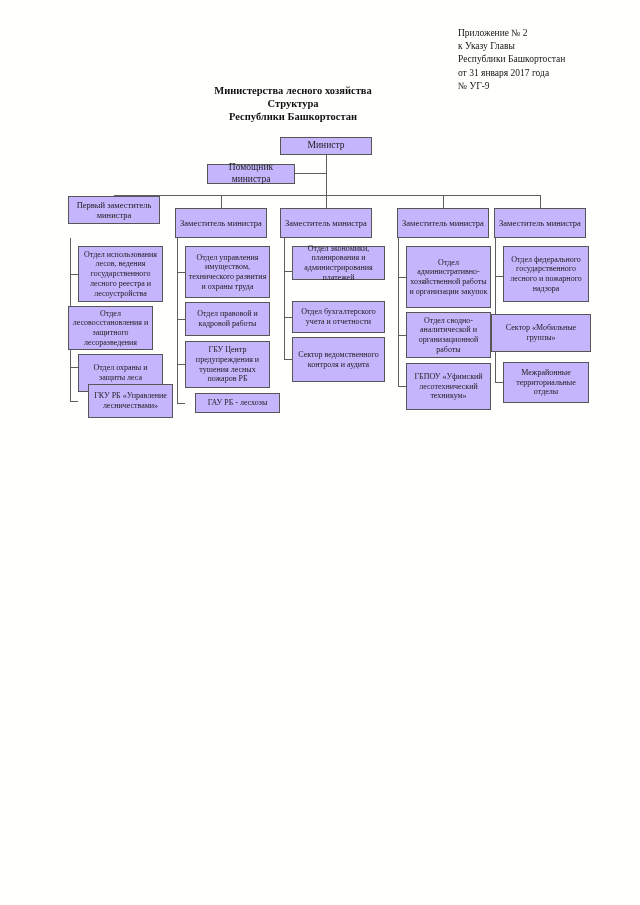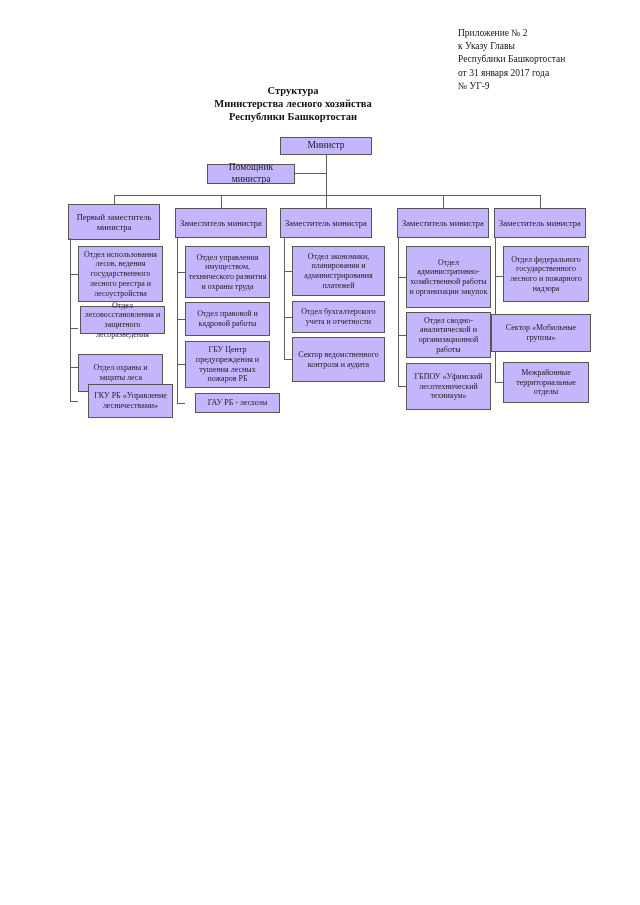--- a/index.html
+++ b/index.html
@@ -31,70 +31,70 @@
 
   <div class="annotation">
     <span>Приложение № 2</span>
     <span>к Указу Главы</span>
     <span>Республики Башкортостан</span>
     <span>от 31 января 2017 года</span>
     <span>№ УГ-9</span>
   </div>
 
   <div class="doc-title">
+    <span>Министерства лесного хозяйства</span>
     <span>Структура</span>
-    <span>Министерства лесного хозяйства</span>
     <span>Республики Башкортостан</span>
   </div>
 
   <div>
 
     <div class="box top" style="left:280px;top:137px;width:92px;height:18px">Министр</div>
     <div class="box top" style="left:207px;top:164px;width:88px;height:20px">Помощник министра</div>
 
     <div class="vline" style="left:326px;top:154px;height:41px"></div>
     <div class="hline" style="left:295px;top:173px;width:31px"></div>
     <div class="hline" style="left:114px;top:195px;width:427px"></div>
     <div class="vline" style="left:114px;top:195px;height:13px"></div>
     <div class="vline" style="left:221px;top:195px;height:13px"></div>
     <div class="vline" style="left:326px;top:195px;height:13px"></div>
     <div class="vline" style="left:443px;top:195px;height:13px"></div>
     <div class="vline" style="left:540px;top:195px;height:13px"></div>
 
-    <div class="box hdr" style="left:68px;top:204px;width:92px;height:36px">Первый заместитель министра</div>
+    <div class="box hdr" style="left:68px;top:196px;width:92px;height:28px">Первый заместитель министра</div>
     <div class="box hdr" style="left:175px;top:208px;width:92px;height:30px">Заместитель министра</div>
     <div class="box hdr" style="left:280px;top:208px;width:92px;height:30px">Заместитель министра</div>
     <div class="box hdr" style="left:397px;top:208px;width:92px;height:30px">Заместитель министра</div>
     <div class="box hdr" style="left:494px;top:208px;width:92px;height:30px">Заместитель министра</div>
 
     <div class="vline" style="left:70px;top:238px;height:163px"></div>
     <div class="hline" style="left:70px;top:274px;width:8px"></div>
     <div class="hline" style="left:70px;top:328px;width:8px"></div>
     <div class="hline" style="left:70px;top:367px;width:8px"></div>
     <div class="hline" style="left:70px;top:401px;width:8px"></div>
     <div class="box" style="left:78px;top:246px;width:85px;height:56px">Отдел использования лесов, ведения государственного лесного реестра и лесоустройства</div>
-    <div class="box" style="left:80px;top:306px;width:85px;height:28px">Отдел лесовосстановления и защитного лесоразведения</div>
+    <div class="box" style="left:68px;top:306px;width:85px;height:44px">Отдел лесовосстановления и защитного лесоразведения</div>
     <div class="box" style="left:78px;top:354px;width:85px;height:38px">Отдел охраны и защиты леса</div>
     <div class="box" style="left:88px;top:384px;width:85px;height:34px">ГКУ РБ «Управление лесничествами»</div>
 
     <div class="vline" style="left:177px;top:238px;height:165px"></div>
     <div class="hline" style="left:177px;top:272px;width:8px"></div>
     <div class="hline" style="left:177px;top:319px;width:8px"></div>
     <div class="hline" style="left:177px;top:364px;width:8px"></div>
     <div class="hline" style="left:177px;top:403px;width:8px"></div>
     <div class="box" style="left:185px;top:246px;width:85px;height:52px">Отдел управления имуществом, технического развития и охраны труда</div>
     <div class="box" style="left:185px;top:302px;width:85px;height:34px">Отдел правовой и кадровой работы</div>
     <div class="box" style="left:185px;top:341px;width:85px;height:47px">ГБУ Центр предупреждения и тушения лесных пожаров РБ</div>
     <div class="box" style="left:195px;top:393px;width:85px;height:20px">ГАУ РБ - лесхозы</div>
 
     <div class="vline" style="left:284px;top:238px;height:121px"></div>
     <div class="hline" style="left:284px;top:271px;width:8px"></div>
     <div class="hline" style="left:284px;top:317px;width:8px"></div>
     <div class="hline" style="left:284px;top:359px;width:8px"></div>
-    <div class="box" style="left:292px;top:246px;width:93px;height:50px">Отдел экономики, планирования и администрирования платежей</div>
+    <div class="box" style="left:292px;top:246px;width:93px;height:34px">Отдел экономики, планирования и администрирования платежей</div>
     <div class="box" style="left:292px;top:301px;width:93px;height:32px">Отдел бухгалтерского учета и отчетности</div>
     <div class="box" style="left:292px;top:337px;width:93px;height:45px">Сектор ведомственного контроля и аудита</div>
 
     <div class="vline" style="left:398px;top:238px;height:148px"></div>
     <div class="hline" style="left:398px;top:277px;width:8px"></div>
     <div class="hline" style="left:398px;top:335px;width:8px"></div>
     <div class="hline" style="left:398px;top:386px;width:8px"></div>
     <div class="box" style="left:406px;top:246px;width:85px;height:62px">Отдел административно-хозяйственной работы и организации закупок</div>
     <div class="box" style="left:406px;top:312px;width:85px;height:46px">Отдел сводно-аналитической и организационной работы</div>
     <div class="box" style="left:406px;top:363px;width:85px;height:47px">ГБПОУ «Уфимский лесотехнический техникум»</div>

